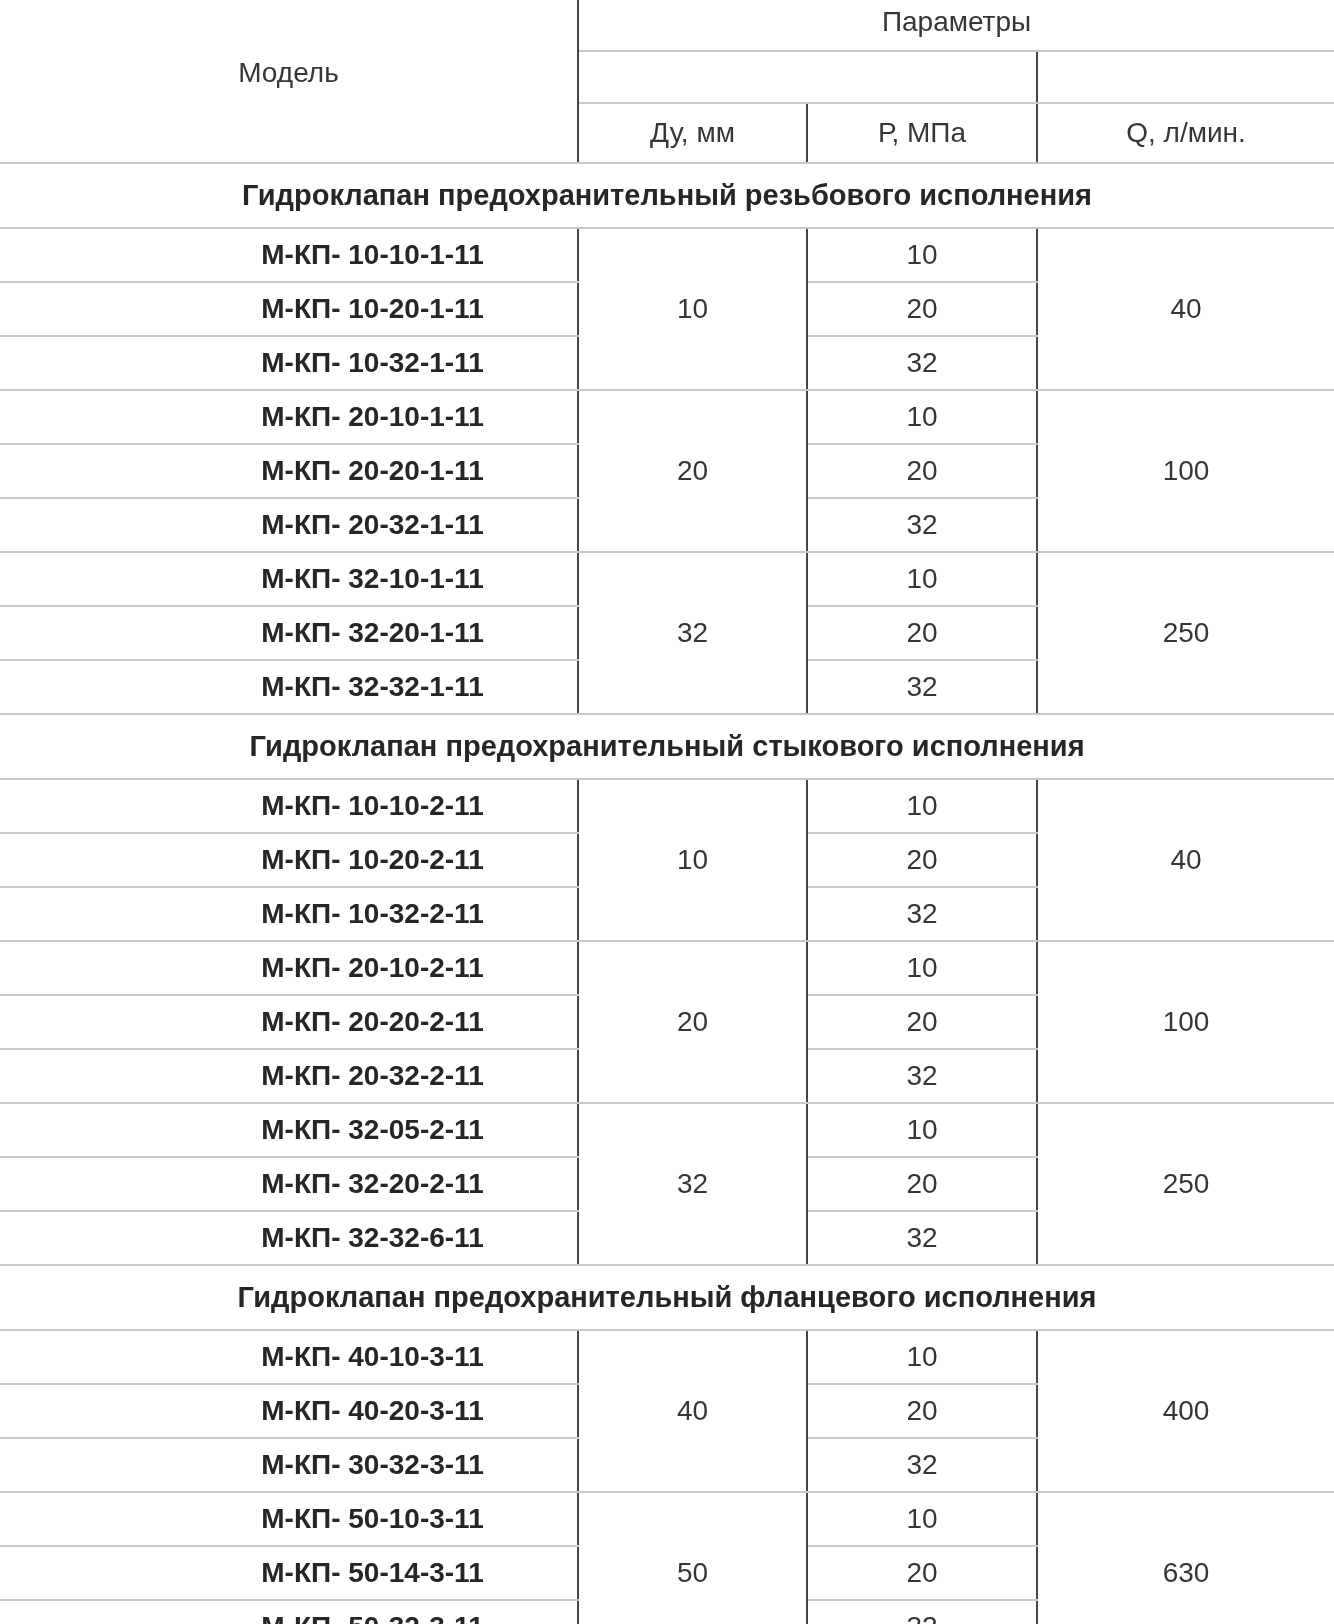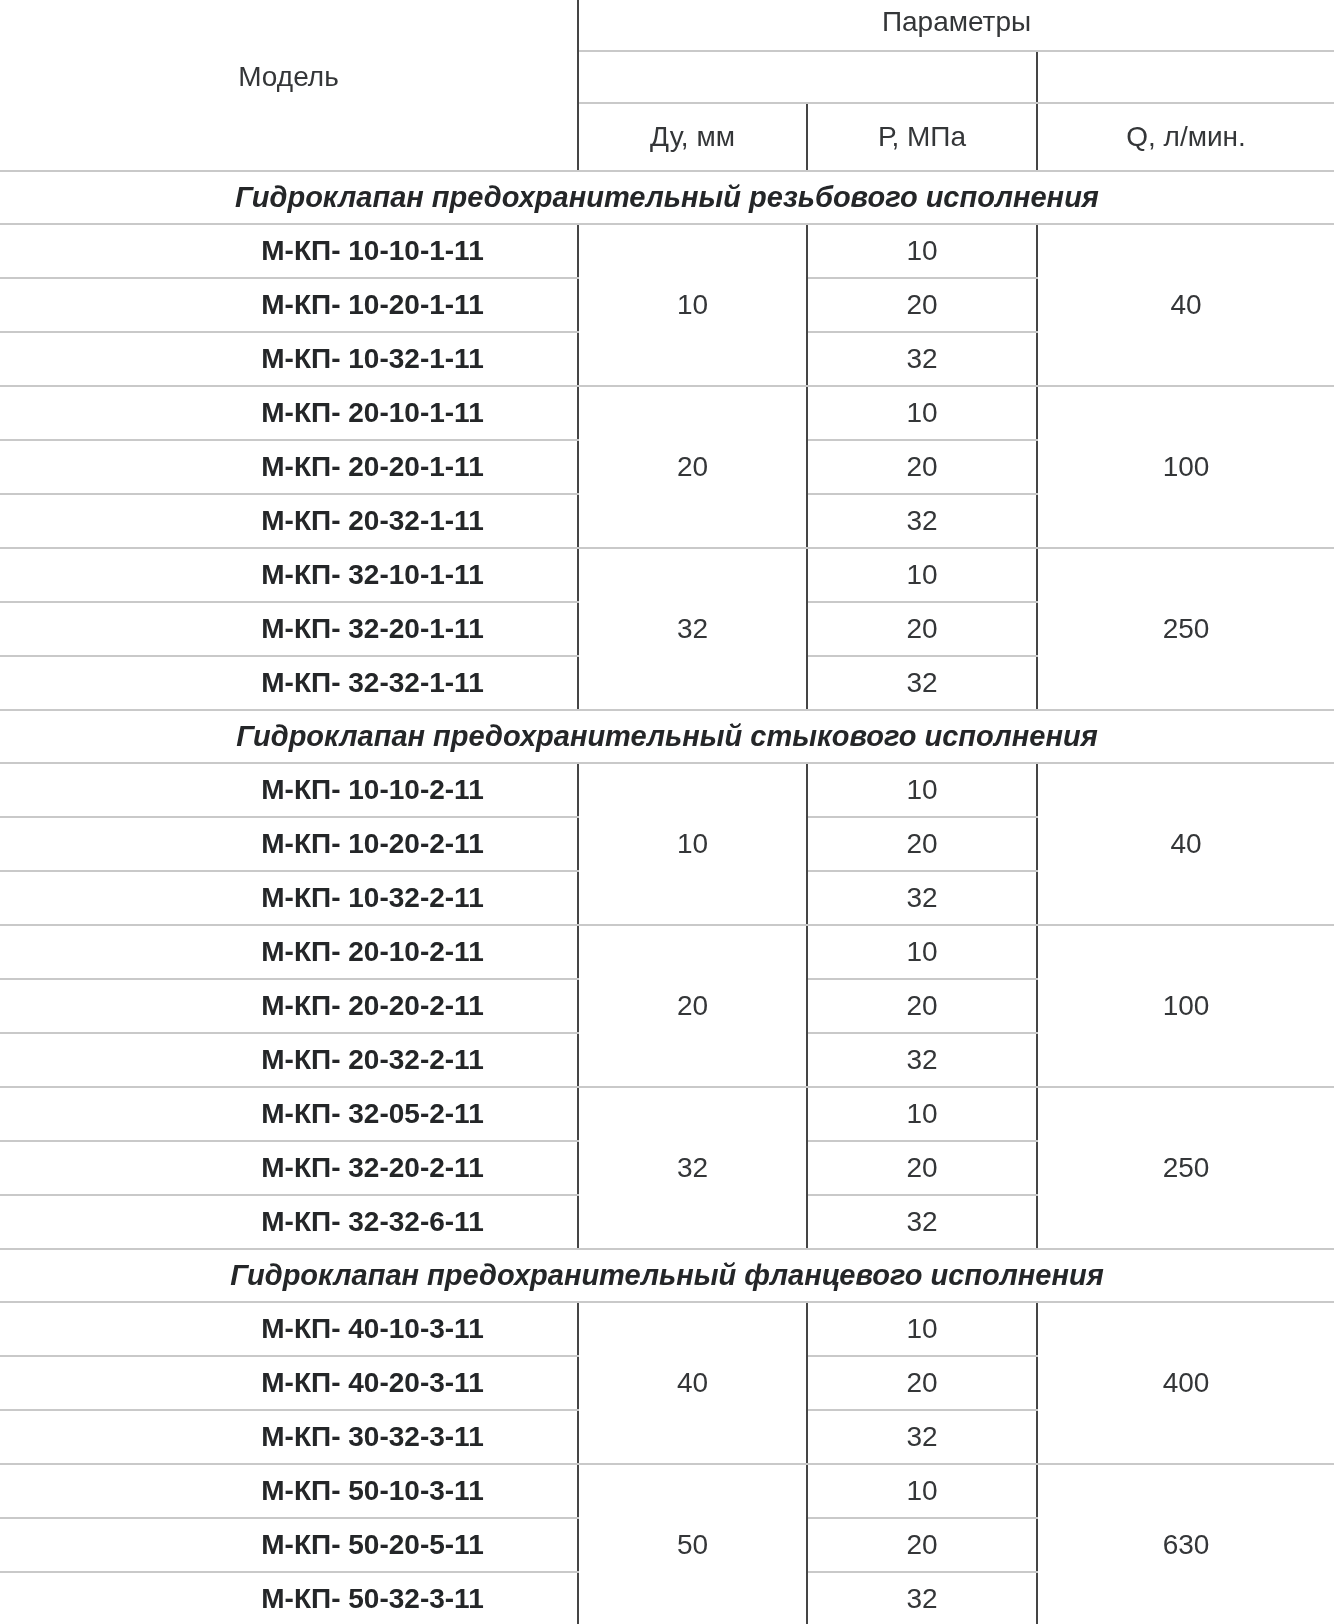--- a/index.html
+++ b/index.html
@@ -26,22 +26,22 @@
     vertical-align:middle;
     text-align:center;
     font-size:28px;
     padding:0;
     overflow:hidden;
     white-space:nowrap;
   }
   
   tr.h1 td{height:51px;border-radius:21px;}
   tr.h2 td{height:52px;}
-  tr.h3 td{height:68px;}
-  tr.sec td{height:53px;font-style:italic;}
+  tr.h3 td{height:60px;}
+  tr.sec td{height:65px;}
   tr.dr td{height:54px;}
 
   
   td.model-hdr{
     border-right:2px solid var(--grid-dark);
     border-bottom:2px solid var(--grid-light);
     padding-bottom:16px;
   }
   td.params-hdr{
     border-bottom:2px solid var(--grid-light);
@@ -231,21 +231,21 @@
     <td class="model">М-КП- 30-32-3-11</td>
     <td class="p">32</td>
   </tr>
   <tr class="dr">
     <td class="model">М-КП- 50-10-3-11</td>
     <td class="du end" rowspan="3">50</td>
     <td class="p">10</td>
     <td class="q end" rowspan="3">630</td>
   </tr>
   <tr class="dr">
-    <td class="model">М-КП- 50-20-5-11</td>
+    <td class="model">М-КП- 50-14-3-11</td>
     <td class="p">20</td>
   </tr>
   <tr class="dr table-end">
     <td class="model">М-КП- 50-32-3-11</td>
     <td class="p">32</td>
   </tr>
 </tbody>
   </table>
 
 </body></html>

